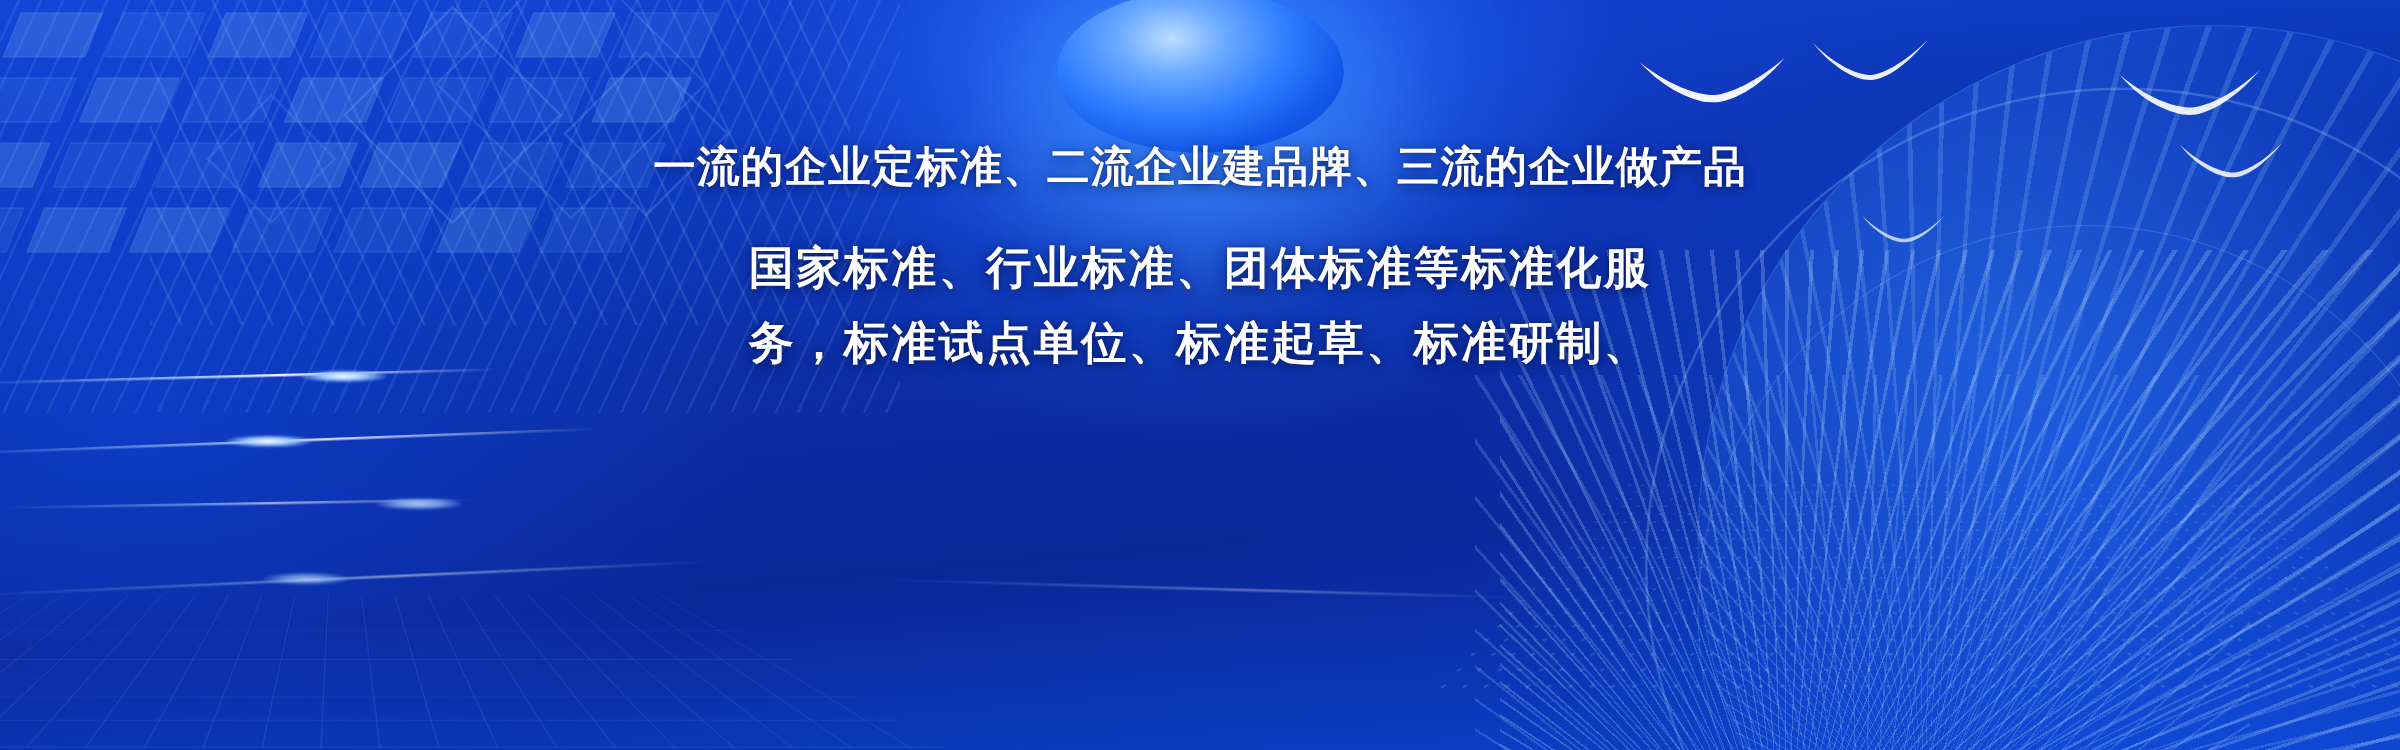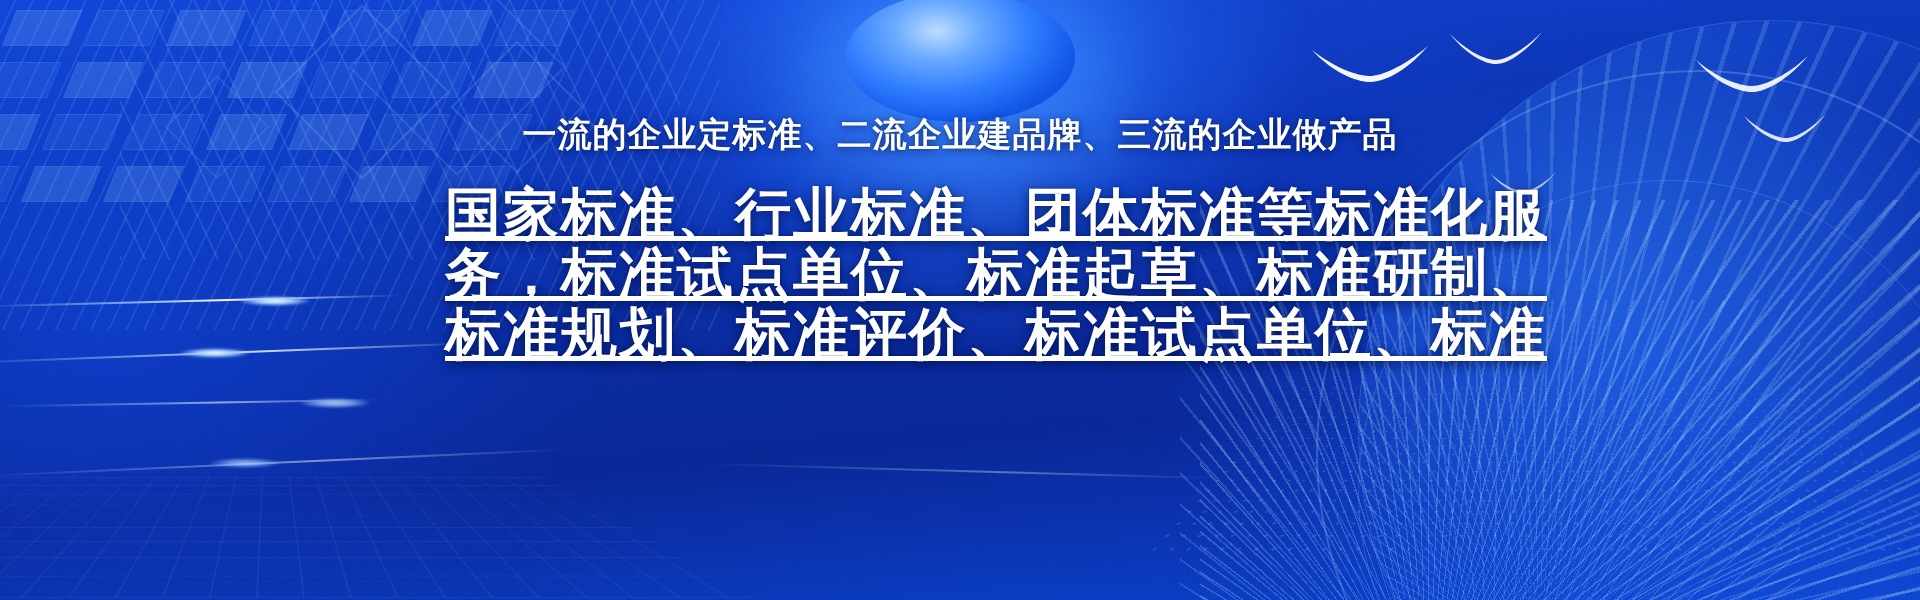--- a/index.html
+++ b/index.html
@@ -161,24 +161,23 @@
     margin-top:114px;
     font-size:34px;line-height:40px;font-weight:700;
     color:#ffffff;letter-spacing:1px;
     text-shadow:0 2px 10px rgba(0,20,90,.75), 0 0 2px rgba(0,0,0,.4);
     white-space:nowrap;
   }
   .body-copy{
     margin-top:30px;
     width:1030px;
     text-align:center;
-    font-size:56px;line-height:60px;font-weight:700;
+    font-size:36px;line-height:60px;font-weight:700;
     color:#ffffff;letter-spacing:2px;
     text-shadow:0 3px 12px rgba(0,18,85,.8), 0 0 3px rgba(0,0,0,.35);
-    text-decoration:underline;
   }
   .body-copy .ln{display:block;white-space:nowrap;}
 </style>
 </head>
 <body>
 
 <div id="banner">
 
   <div class="layer">
 
@@ -278,17 +277,16 @@
         <path d="M2 3 C18 18 30 21 35 21 C42 21 54 16 68 2 C54 19 42 24 35 24 C27 24 13 17 2 3 Z" fill="#ffffff" opacity="0.7"></path>
       </svg>
     </div>
   </div>
 
   <div class="text-wrap">
     <div class="headline">一流的企业定标准、二流企业建品牌、三流的企业做产品</div>
     <div class="body-copy">
       <span class="ln">国家标准、行业标准、团体标准等标准化服</span>
       <span class="ln">务，标准试点单位、标准起草、标准研制、</span>
-      <span class="ln">标准规划、标准评价、标准试点单位、标准</span>
     </div>
   </div>
 
 </div>
 
 </body></html>

